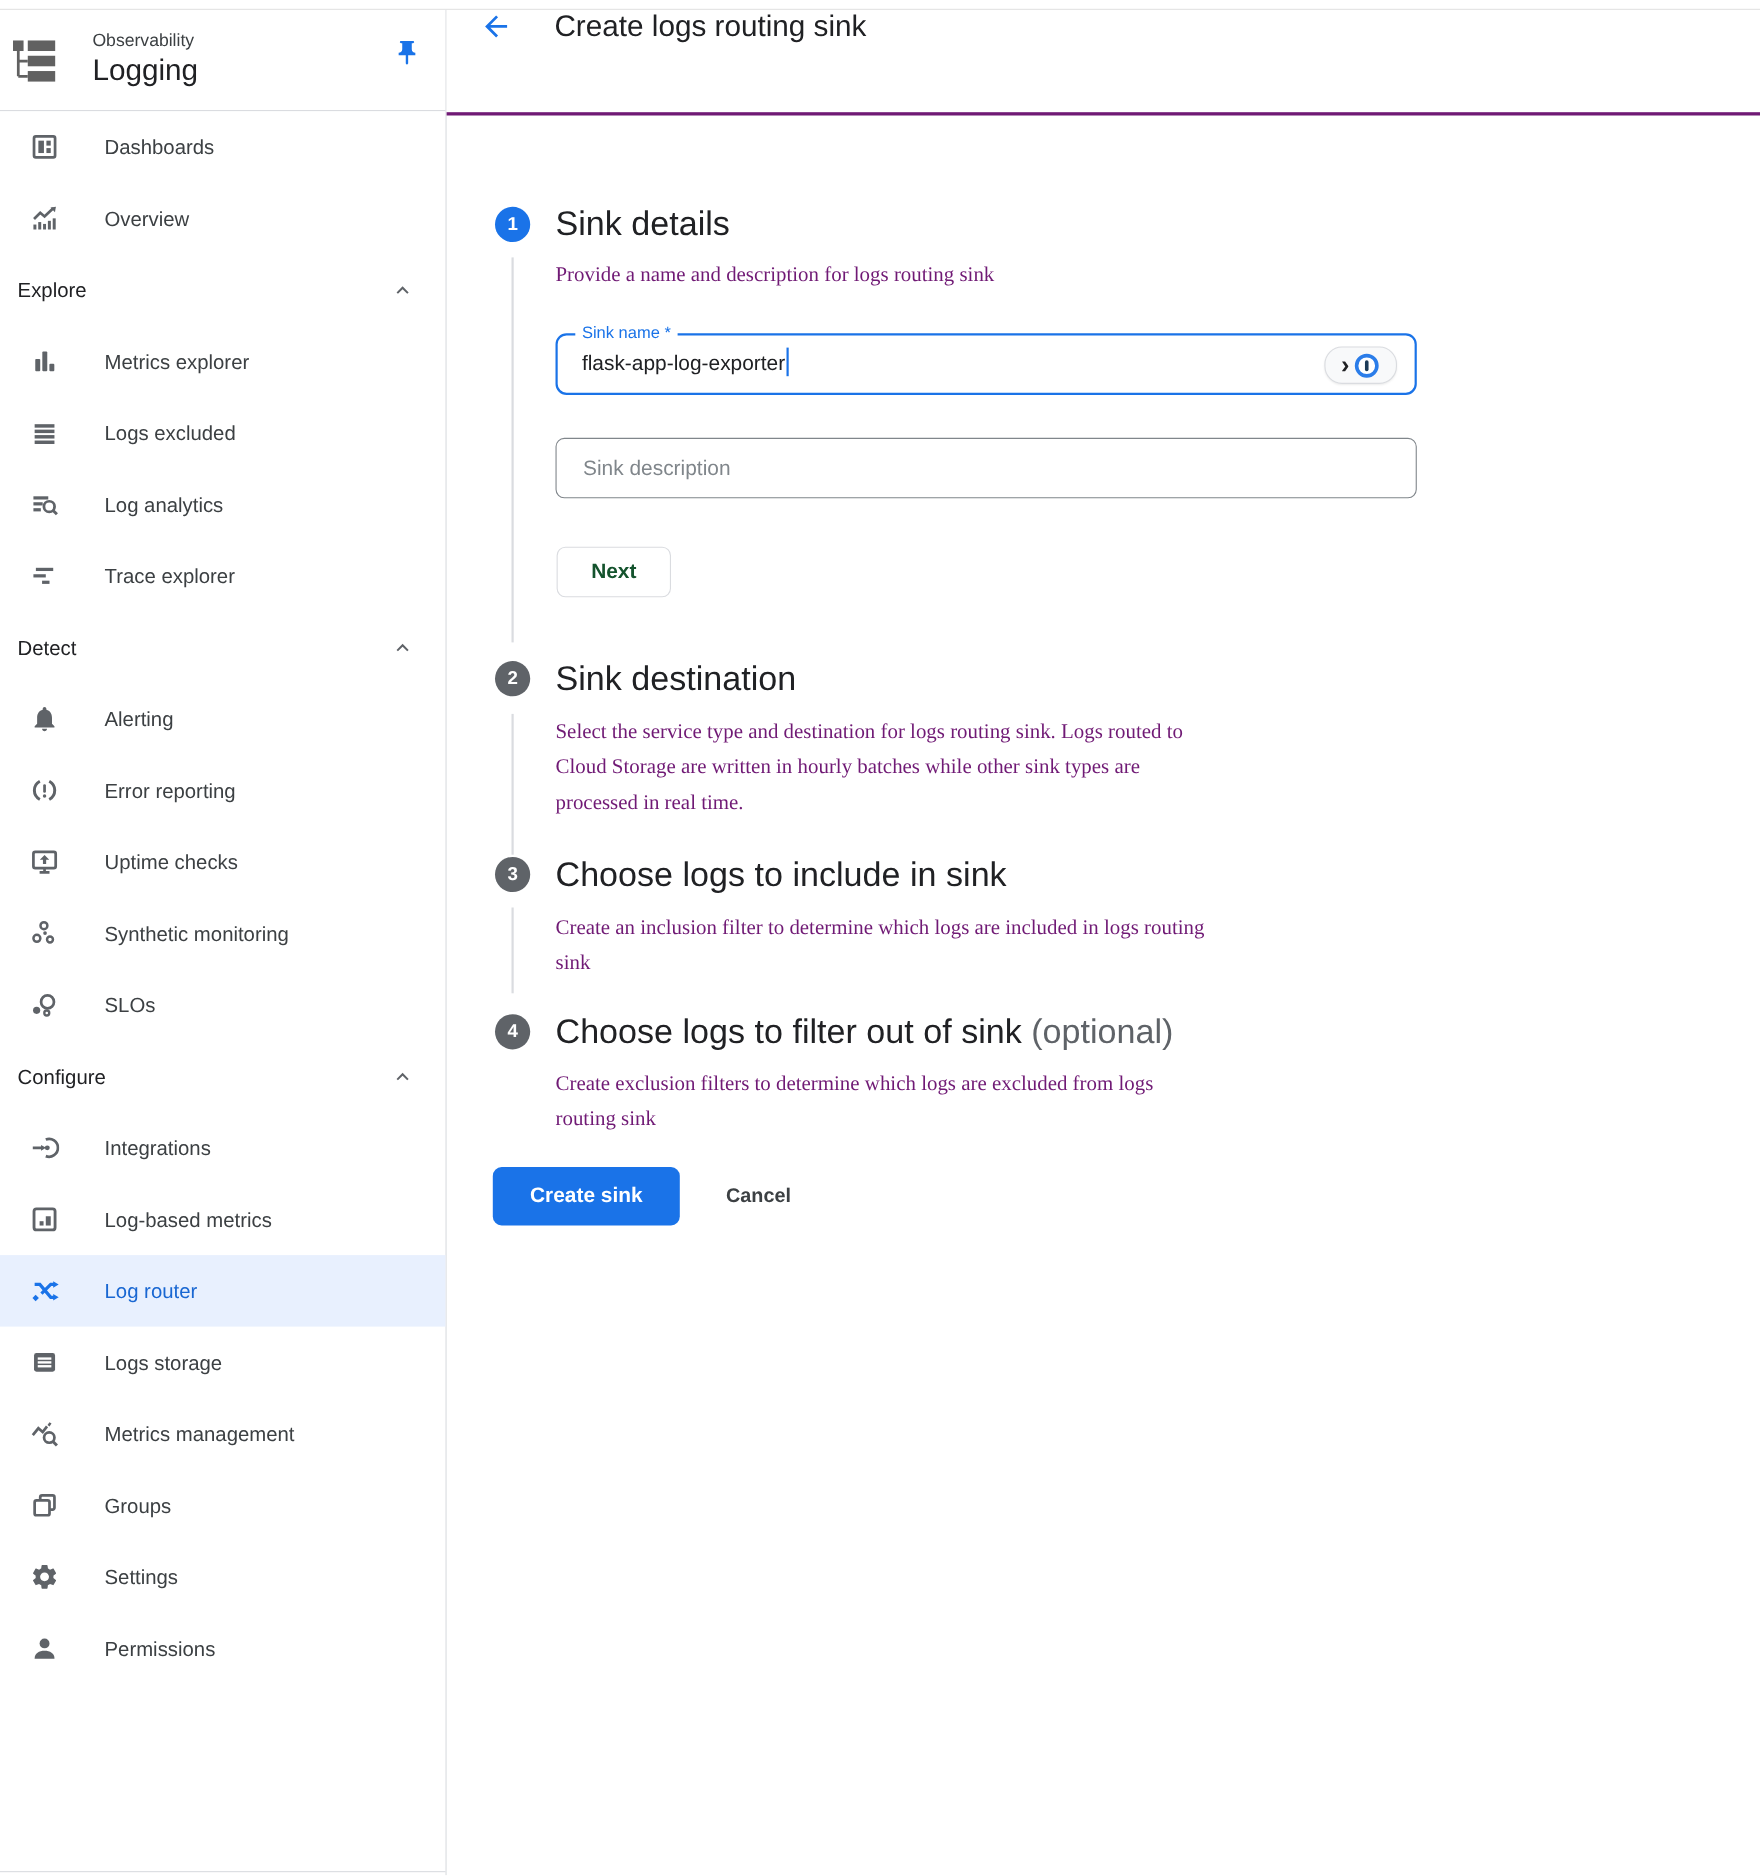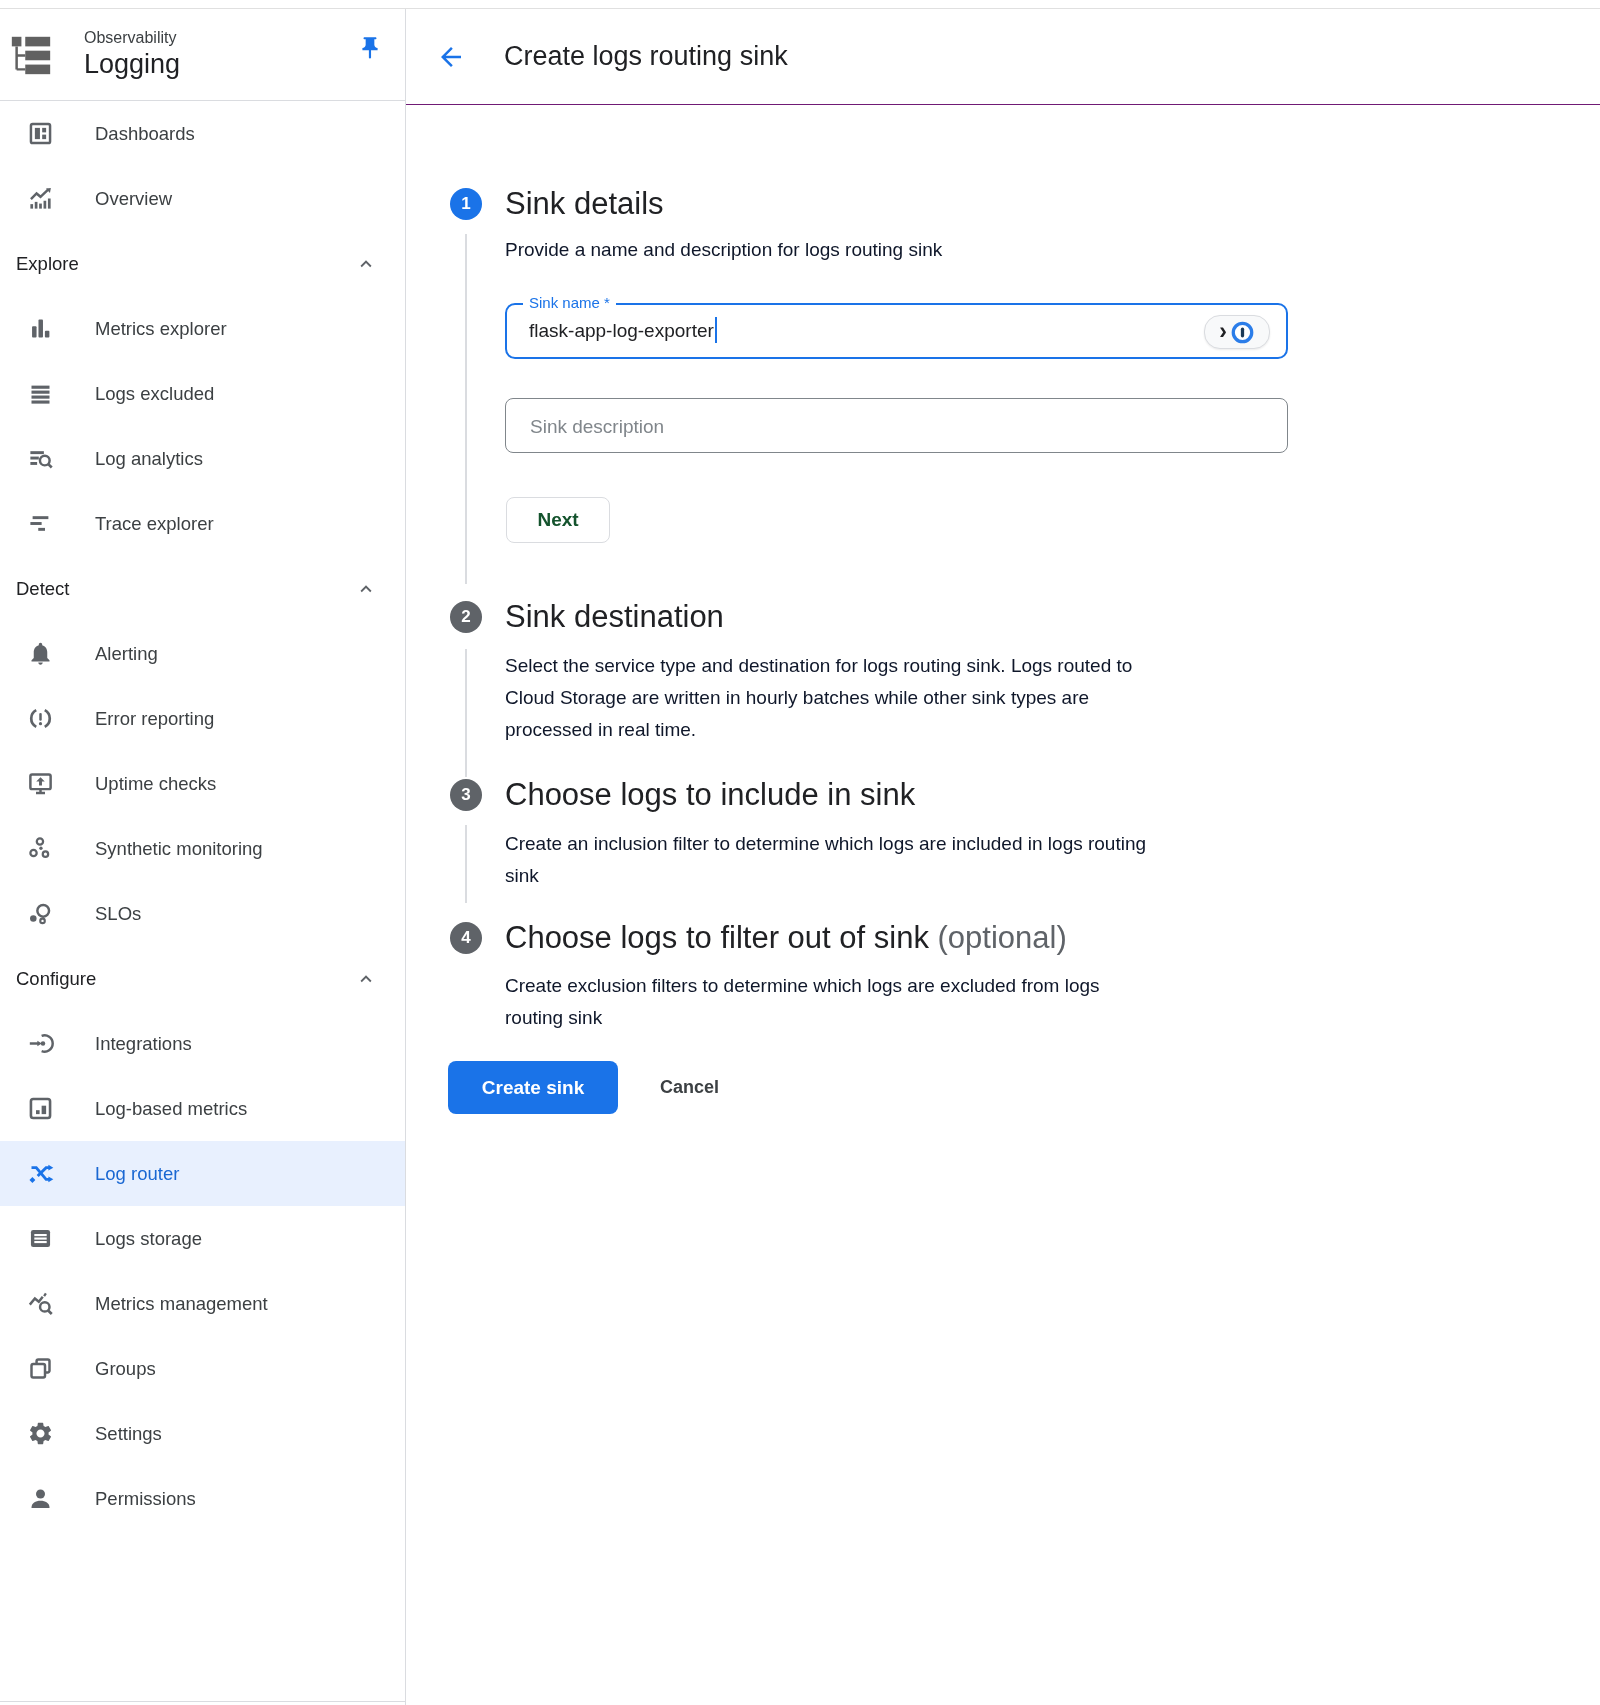--- a/index.html
+++ b/index.html
@@ -21,33 +21,33 @@
   .row .ic svg{width:27px;height:27px;display:block;}
   .row .lbl{margin-left:41px;font-size:18.5px;color:#3c4043;white-space:nowrap;}
   .row.selected{background:#e8f0fe;}
   .row.selected .lbl{color:#1967d2;}
   .sect{height:65px;display:flex;align-items:center;padding-left:16px;position:relative;cursor:pointer;}
   .sect .slbl{font-size:18.5px;color:#202124;}
   .sect .caret{position:absolute;right:28px;top:50%;transform:translateY(-50%);width:22px;height:22px;}
   .sb-bottomline{position:absolute;left:0;top:1692px;width:405px;height:1px;background:#dadce0;}
 
   
-  .main-header{position:absolute;left:406px;top:9px;width:1194px;height:96px;border-bottom:1px solid #701a75;
-               display:flex;align-items:center;box-sizing:border-box;padding-left:30px;background:#fff;}
+  .main-header{position:absolute;left:406px;top:9px;width:1194px;height:96px;border-bottom:3px solid #701a75;
+               display:flex;align-items:flex-start;box-sizing:border-box;padding-left:30px;background:#fff;}
   .back-btn{width:30px;height:30px;cursor:pointer;display:flex;align-items:center;justify-content:center;}
   .page-title{margin-left:38px;font-size:27px;color:#202124;}
 
   
   .step-circle{position:absolute;width:32px;height:32px;border-radius:50%;color:#fff;
                display:flex;align-items:center;justify-content:center;font-size:17px;font-weight:bold;}
   .step-circle.active{background:#1a73e8;}
   .step-circle.inactive{background:#5f6368;}
   .step-title{position:absolute;left:505px;font-size:31px;color:#202124;white-space:nowrap;line-height:40px;}
   .step-title .opt{color:#5f6368;}
-  .step-desc{position:absolute;left:505px;font-size:19px;line-height:32px;color:#0f172a;white-space:pre-line;}
+  .step-desc{position:absolute;left:505px;font-size:19px;line-height:32px;color:#701a75;white-space:pre-line;font-family:Liberation Serif, serif;}
   .connector{position:absolute;left:465px;width:2px;background:#dadce0;}
 
   
   .field-name{position:absolute;left:505px;top:303px;width:783px;height:56px;border:2px solid #1a73e8;
               border-radius:10px;box-sizing:border-box;background:#fff;}
   .field-name .flabel{position:absolute;top:-11px;left:16px;background:#fff;padding:0 6px;
                       font-size:15px;color:#1a73e8;line-height:18px;white-space:nowrap;}
   .field-name .fvalue{position:absolute;left:22px;top:0;height:52px;line-height:52px;font-size:19px;color:#202124;white-space:nowrap;}
   .caret-bar{display:inline-block;width:2px;height:26px;background:#1a73e8;vertical-align:middle;margin-left:1px;margin-top:-3px;}
   .pw-badge{position:absolute;right:16px;top:10px;width:64px;height:32px;border-radius:16px;background:#f8f9fa;

